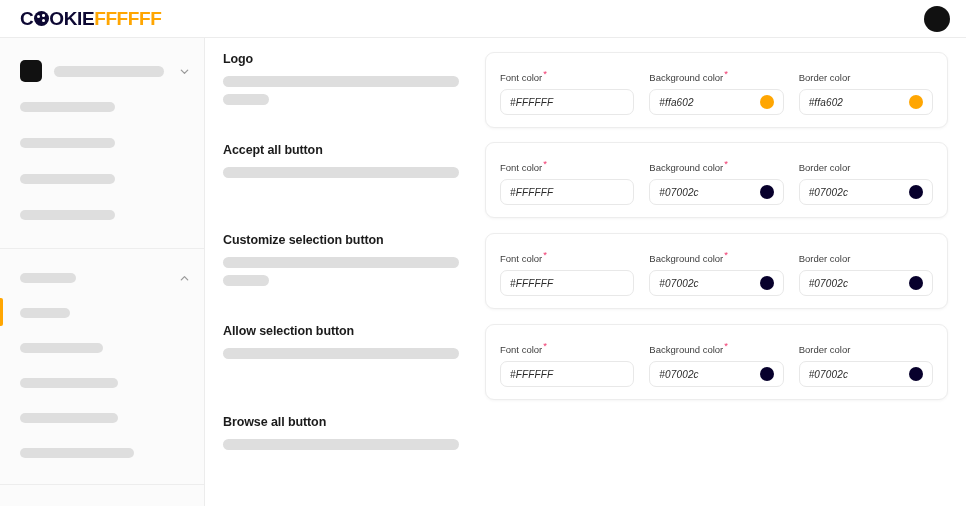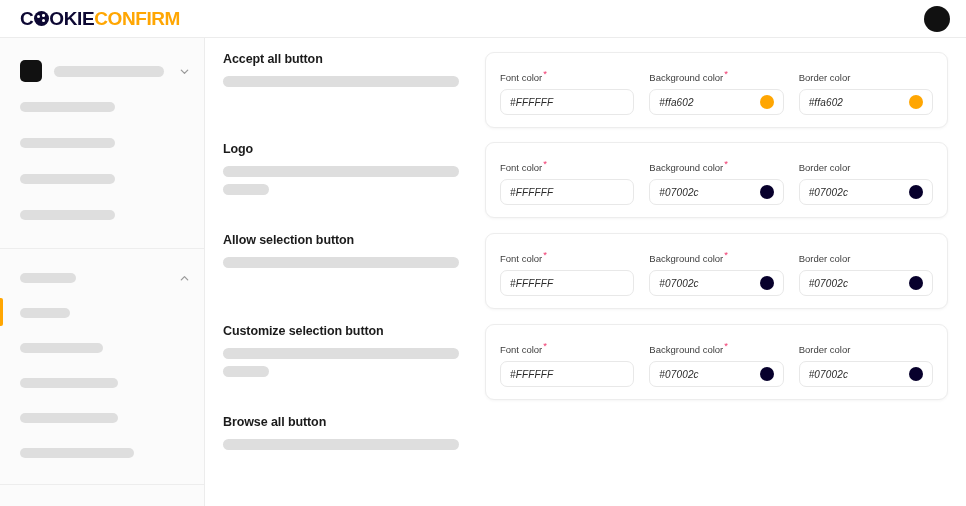--- a/index.html
+++ b/index.html
@@ -275,21 +275,21 @@
 
 <div id="app">
 
   <div class="header">
     <div class="logo">
       <span style="color: rgb(13, 8, 51);">C</span>
       <span class="cookie-o">
         <span class="cookie-dot3"></span>
       </span>
       <span class="logo-part-dark">OKIE</span>
-      <span class="logo-part-amber">CONFIRM</span>
+      <span class="logo-part-amber">FFFFFF</span>
     </div>
     <div class="avatar-header"></div>
   </div>
 
   <div class="body-wrap">
 
     <div class="sidebar">
       <div id="sidebar-groups">
           <div class="sb-section" style="padding-top: 22px; padding-bottom: 22px;">
             <div class="sb-row" style="margin-top: 0px; min-height: 22px;">
@@ -344,46 +344,46 @@
           <div class="sb-divider"></div>
           <div class="sb-section" style="padding-top: 18px; padding-bottom: 20px;">
             <div class="sb-row" style="margin-top: 0px; min-height: 22px;"></div>
           </div>
         </div>
     </div>
 
     <div class="main">
       <div class="main-inner">
         <div class="col-left" id="left-col">
-            <div class="block h-accept">
-              <div class="sect-title">Accept all button</div>
-              <div class="sect-skels">
-                <div class="skel" style="width: 236px; background: rgb(222, 222, 222);"></div>
-              </div>
-            </div>
             <div class="block h-logo">
               <div class="sect-title">Logo</div>
               <div class="sect-skels">
                 <div class="skel" style="width: 236px; background: rgb(222, 222, 222);"></div>
                 <div class="skel" style="width: 46px; background: rgb(222, 222, 222);"></div>
               </div>
             </div>
-            <div class="block h-allow">
-              <div class="sect-title">Allow selection button</div>
+            <div class="block h-accept">
+              <div class="sect-title">Accept all button</div>
               <div class="sect-skels">
                 <div class="skel" style="width: 236px; background: rgb(222, 222, 222);"></div>
               </div>
             </div>
             <div class="block h-customize">
               <div class="sect-title">Customize selection button</div>
               <div class="sect-skels">
                 <div class="skel" style="width: 236px; background: rgb(222, 222, 222);"></div>
                 <div class="skel" style="width: 46px; background: rgb(222, 222, 222);"></div>
               </div>
             </div>
+            <div class="block h-allow">
+              <div class="sect-title">Allow selection button</div>
+              <div class="sect-skels">
+                <div class="skel" style="width: 236px; background: rgb(222, 222, 222);"></div>
+              </div>
+            </div>
             <div class="block h-reject">
               <div class="sect-title">Browse all button</div>
               <div class="sect-skels">
                 <div class="skel" style="width: 236px; background: rgb(222, 222, 222);"></div>
               </div>
             </div>
           </div>
         <div class="col-right" id="right-col">
             <div class="block h-accept">
               <div class="card fields-card">

